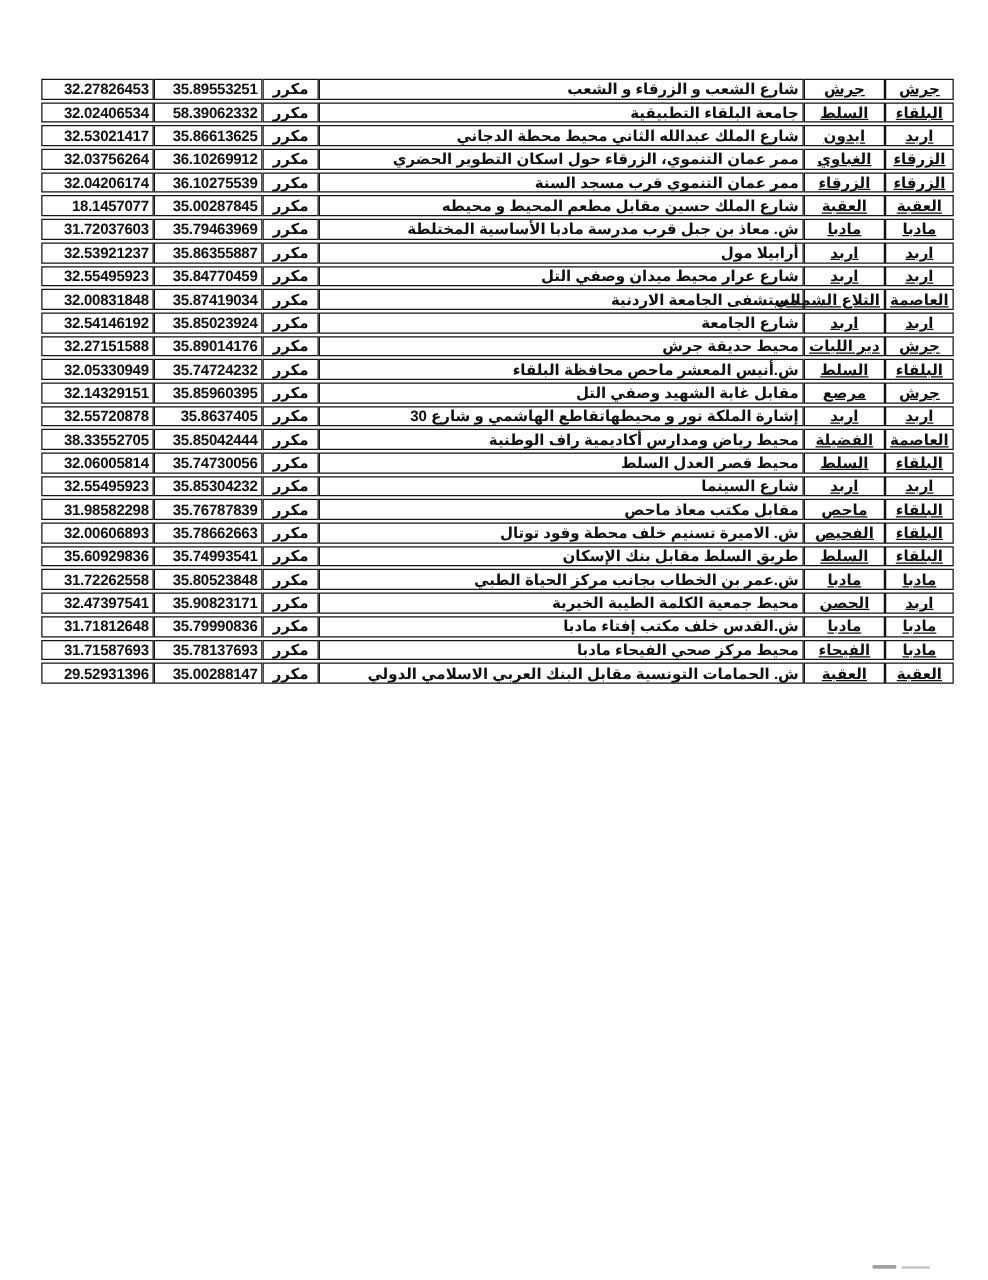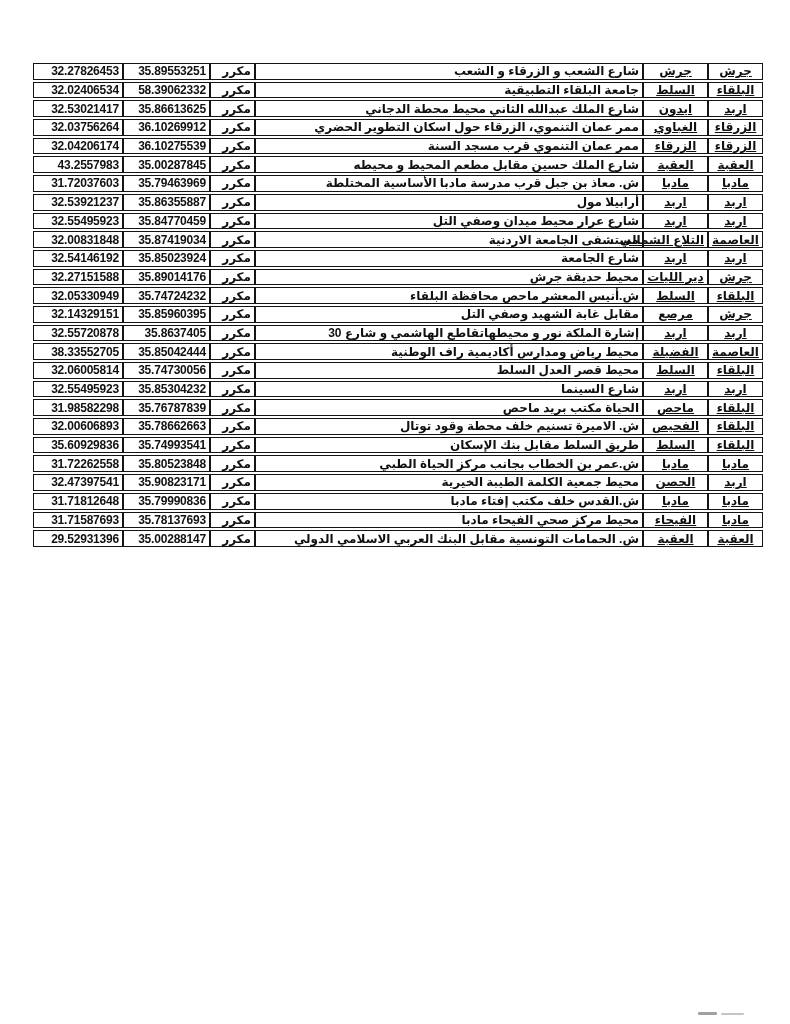--- a/index.html
+++ b/index.html
@@ -44,21 +44,21 @@
   td.cell-gov, td.cell-district {
     text-align: center;
     padding: 0 1px;
     text-decoration: underline;
   }
   td.cell-desc {
     text-align: right;
     padding-right: 4px;
   }
   td.cell-status {
-    text-align: right;
+    text-align: center;
   }
   td.cell-num {
     direction: ltr;
     text-align: right;
     padding-right: 5px;
     font-size: 12px;
     letter-spacing: -0.2px;
   }
   .footer-smudge {
     position: absolute;
@@ -142,21 +142,21 @@
       <td class="cell-num">36.10275539</td>
       <td class="cell-num">32.04206174</td>
     </tr>
 
     <tr>
       <td class="cell-gov">العقبة</td>
       <td class="cell-district">العقبة</td>
       <td class="cell-desc">شارع الملك حسين مقابل مطعم المحيط و محيطه</td>
       <td class="cell-status">مكرر</td>
       <td class="cell-num">35.00287845</td>
-      <td class="cell-num">43.2557983</td>
+      <td class="cell-num">18.1457077</td>
     </tr>
 
     <tr>
       <td class="cell-gov">مادبا</td>
       <td class="cell-district">مادبا</td>
       <td class="cell-desc">ش. معاذ بن جبل قرب مدرسة مادبا الأساسية المختلطة</td>
       <td class="cell-status">مكرر</td>
       <td class="cell-num">35.79463969</td>
       <td class="cell-num">31.72037603</td>
     </tr>
@@ -256,21 +256,21 @@
       <td class="cell-district">اربد</td>
       <td class="cell-desc">شارع السينما</td>
       <td class="cell-status">مكرر</td>
       <td class="cell-num">35.85304232</td>
       <td class="cell-num">32.55495923</td>
     </tr>
 
     <tr>
       <td class="cell-gov">البلقاء</td>
       <td class="cell-district">ماحص</td>
-      <td class="cell-desc">الحياة مكتب بريد ماحص</td>
+      <td class="cell-desc">مقابل مكتب معاذ ماحص</td>
       <td class="cell-status">مكرر</td>
       <td class="cell-num">35.76787839</td>
       <td class="cell-num">31.98582298</td>
     </tr>
 
     <tr>
       <td class="cell-gov">البلقاء</td>
       <td class="cell-district">الفحيص</td>
       <td class="cell-desc">ش. الاميرة تسنيم خلف محطة وقود توتال</td>
       <td class="cell-status">مكرر</td>

